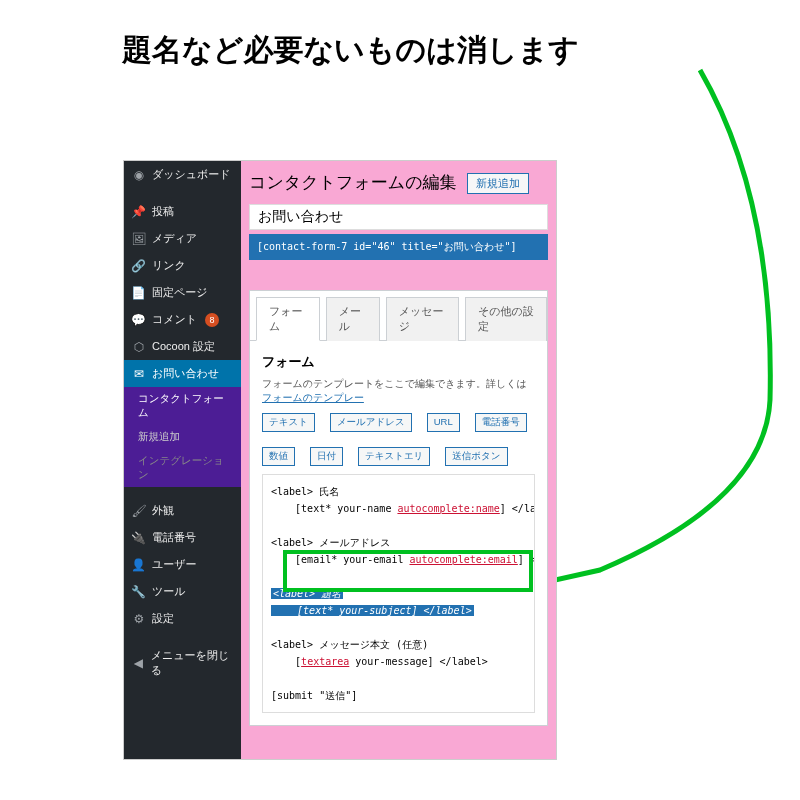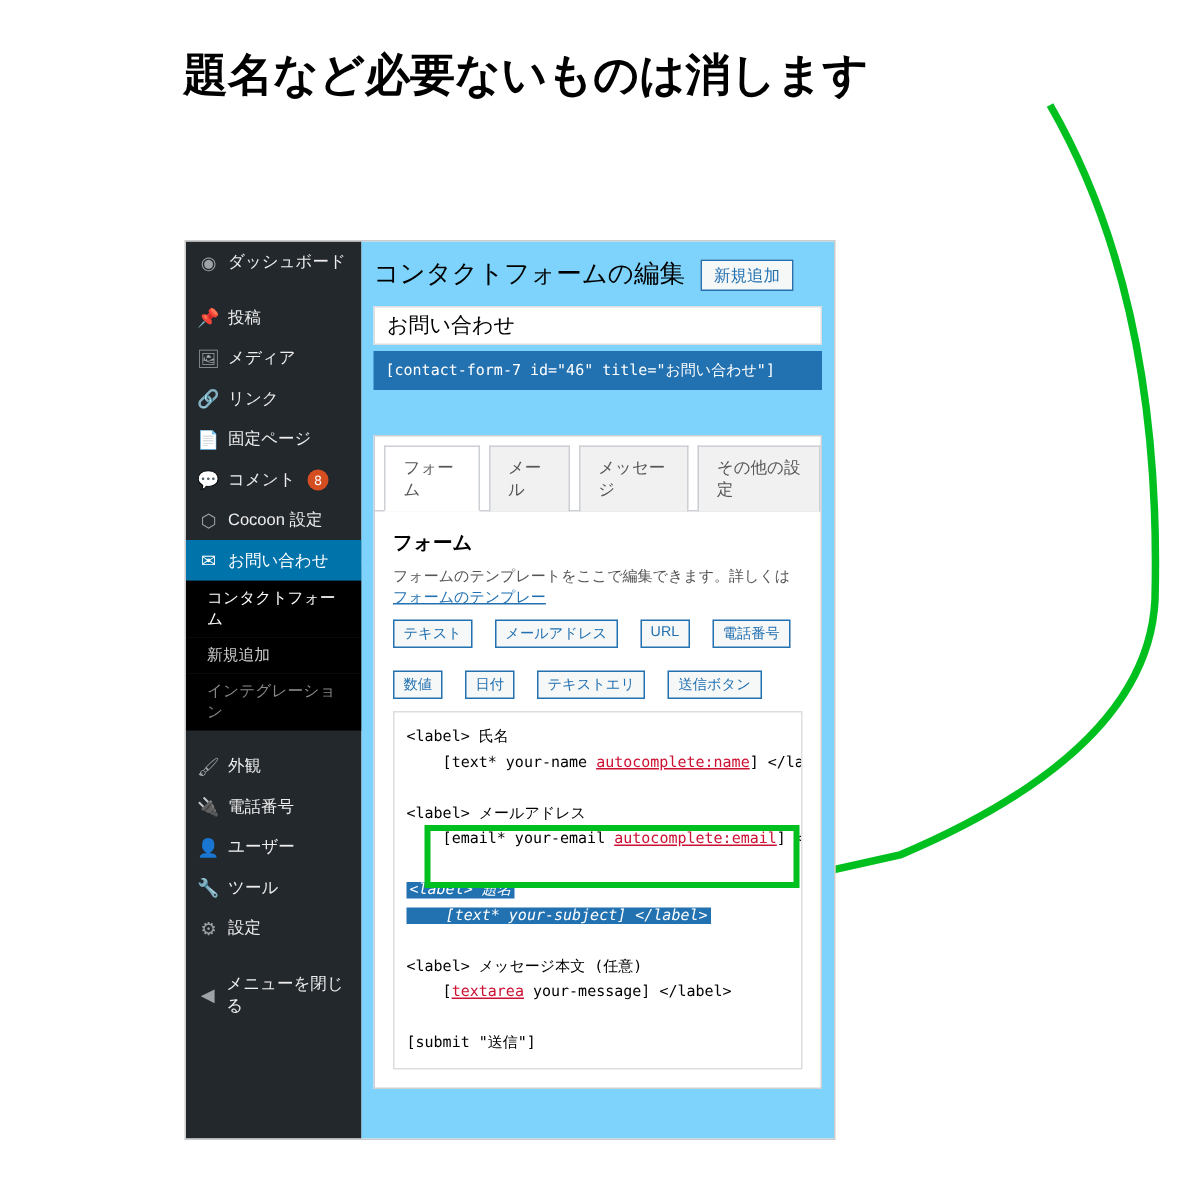--- a/index.html
+++ b/index.html
@@ -6,28 +6,28 @@
     body { font-family: -apple-system, sans-serif; background: #fff; width: 800px; height: 800px; position: relative; }
     
     .annotation-text { position: absolute; top: 30px; left: 122px; font-size: 30px; color: #000; font-weight: bold; }
     
     .screenshot { position: absolute; top: 160px; left: 123px; width: 434px; height: 600px; border: 1px solid #ccc; background: #f1f1f1; overflow: hidden; }
     
     .sidebar { position: absolute; left: 0; top: 0; bottom: 0; width: 117px; background: #23282d; color: #eee; font-size: 11px; }
     .sidebar-item { display: flex; align-items: center; padding: 6px 8px; color: #eee; gap: 6px; }
     .sidebar-item.active { background: #0073aa; color: #fff; position: relative; }
     .sidebar-item.active::after { content: ''; position: absolute; right: -7px; top: 50%; transform: translateY(-50%); border: 7px solid transparent; border-right-color: #f1f1f1; }
-    .sidebar-sub { padding: 5px 8px 5px 14px; background: #000000; color: #ccc; font-size: 10.5px; }
+    .sidebar-sub { padding: 5px 8px 5px 14px; background: #4c1d95; color: #ccc; font-size: 10.5px; }
     .sidebar-sub.disabled { color: #888; }
     .ic { display: inline-flex; width: 14px; height: 14px; align-items: center; justify-content: center; font-size: 12px; color: #9ea3a8; }
     .sidebar-item.active .ic { color: #fff; }
     .sep { height: 10px; }
     .badge { display: inline-flex; align-items: center; justify-content: center; background: #d54e21; color: #fff; border-radius: 50%; width: 14px; height: 14px; font-size: 9px; margin-left: 2px; }
     
-    .content { position: absolute; left: 117px; right: 0; top: 0; bottom: 0; background: #7dd3fc; padding: 10px 8px; }
+    .content { position: absolute; left: 117px; right: 0; top: 0; bottom: 0; background: #f9a8d4; padding: 10px 8px; }
     .page-title { font-size: 17px; font-weight: 400; display: inline-block; }
     .add-new { display: inline-block; border: 1px solid #2271b1; color: #2271b1; padding: 2px 8px; font-size: 11px; margin-left: 6px; vertical-align: middle; background: #f6f7f7; }
     
     .title-input { display: block; width: 100%; margin-top: 10px; padding: 4px 8px; border: 1px solid #ddd; background: #fff; font-size: 14px; }
     
     .desc { font-size: 10px; color: #555; margin-top: 8px; }
     .shortcode { background: #2271b1; color: #fff; padding: 6px 8px; font-size: 10px; font-family: monospace; margin-top: 4px; }
     
     .panel { background: #fff; border: 1px solid #ccd0d4; margin-top: 30px; }
     .tabs { display: flex; border-bottom: 1px solid #ccd0d4; }

